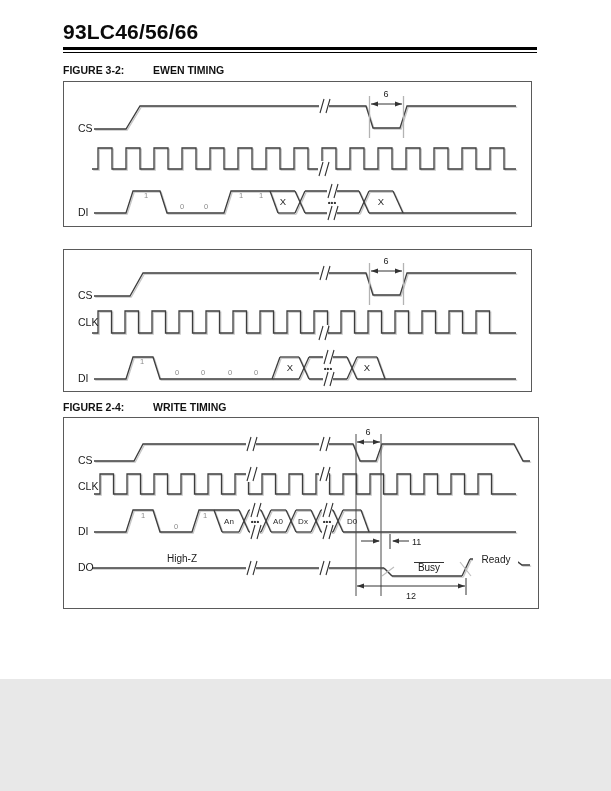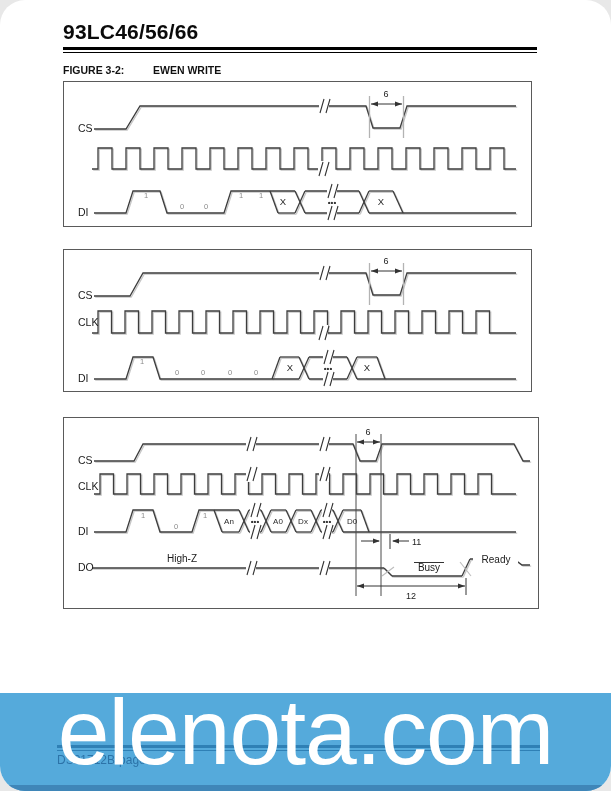--- a/index.html
+++ b/index.html
@@ -1,18 +1,18 @@
 <!DOCTYPE html>
 <html><head>
 <meta charset="utf-8">
 <style>
   html,body{margin:0;padding:0;background:#e8e8e8;}
   .page{
-    position:relative;width:611px;height:791px;background:#ffffff;
-    font-family:"Liberation Sans", sans-serif;overflow:hidden;margin:0 auto;border-radius:25px;
+    position:relative;width:611px;height:679px;background:#ffffff;
+    font-family:"Liberation Sans", sans-serif;overflow:hidden;margin:0 auto;
   }
   .title{
     position:absolute;left:63px;top:20px;font-size:21px;font-weight:bold;
     color:#0a0a0a;letter-spacing:0.2px;
   }
   .double-rule{
     position:absolute;left:63px;top:47px;width:474px;height:6px;
     border-top:3.5px solid #000;border-bottom:1px solid #000;box-sizing:border-box;
   }
   .figure-caption{
@@ -66,21 +66,21 @@
 </head>
 <body>
 
 <div class="page">
 
   <div class="title">93LC46/56/66</div>
   <div class="double-rule"></div>
 
   <div class="figure-caption" style="top:64px">
     <span class="cap-label">FIGURE 3-2:</span>
-    <span class="cap-title">EWEN WRITE</span>
+    <span class="cap-title">EWEN TIMING</span>
   </div>
   <div class="figure-box" style="top:81px">
     <svg id="svg22" width="467" height="144" viewBox="0 0 467 144">
       <g id="g22">
           <g class="shadow" transform="translate(1.2,1.2)">
             <path d="M30 47L62 47L76 24L302 24L309 46L336 46L343 24L452 24"></path>
             <path d="M28 87L34 87L34 66L48 66L48 87L62 87L62 66L76 66L76 87L90 87L90 66L104 66L104 87L118 87L118 66L132 66L132 87L146 87L146 66L160 66L160 87L174 87L174 66L188 66L188 87L202 87L202 66L216 66L216 87L230 87L230 66L244 66L244 87L258 87L258 66L272 66L272 87L286 87L286 66L300 66L300 87L314 87L314 66L328 66L328 87L342 87L342 66L356 66L356 87L370 87L370 66L384 66L384 87L398 87L398 66L412 66L412 87L426 87L426 66L440 66L440 87L452 87"></path>
             <path d="M30 131L62 131L69 109L96 109L103 131L160 131L167 109L231 109"></path>
             <path d="M206 109L214 131"></path>
             <path d="M214 131L231 131"></path>
@@ -195,20 +195,24 @@
       <text class="bit" x="113" y="125">0</text>
       <text class="bit" x="139" y="125">0</text>
       <text class="bit" x="166" y="125">0</text>
       <text class="bit" x="192" y="125">0</text>
       <text class="xlbl" x="226" y="121">X</text>
       <text class="dots" x="264" y="121">•••</text>
       <text class="xlbl" x="303" y="121">X</text>
     </svg>
   </div>
 
+  <div class="figure-caption" style="top:401px">
+    <span class="cap-label">FIGURE 2-4:</span>
+    <span class="cap-title">WRITE TIMING</span>
+  </div>
   <div class="figure-box" style="top:417px">
     <svg id="svg24" width="474" height="190" viewBox="0 0 474 190">
       <g id="g24">
           <g class="shadow" transform="translate(1.2,1.2)">
             <path d="M30 43L70 43L79 26L289 26L296 43L312 43L318 26L450 26L459 43L466 43"></path>
             <path d="M30 76L36 76L36 56L49.5 56L49.5 76L63 76L63 56L76.5 56L76.5 76L90 76L90 56L103.5 56L103.5 76L117 76L117 56L130.5 56L130.5 76L144 76L144 56L157.5 56L157.5 76L171 76L171 56L184.5 56L184.5 76L198 76L198 56L211.5 56L211.5 76L225 76L225 56L238.5 56L238.5 76L252 76L252 56L265.5 56L265.5 76L279 76L279 56L292.5 56L292.5 76L306 76L306 56L319.5 56L319.5 76L333 76L333 56L346.5 56L346.5 76L360 76L360 56L373.5 56L373.5 76L387 76L387 56L400.5 56L400.5 76L414 76L414 56L427.5 56L427.5 76L452 76"></path>
             <path d="M30 114L62 114L69 92L89 92L96 114L128 114L135 92L175 92"></path>
             <path d="M150 92L158 114"></path>
             <path d="M158 114L175 114"></path>
             <path d="M175 92L185 114"></path>

